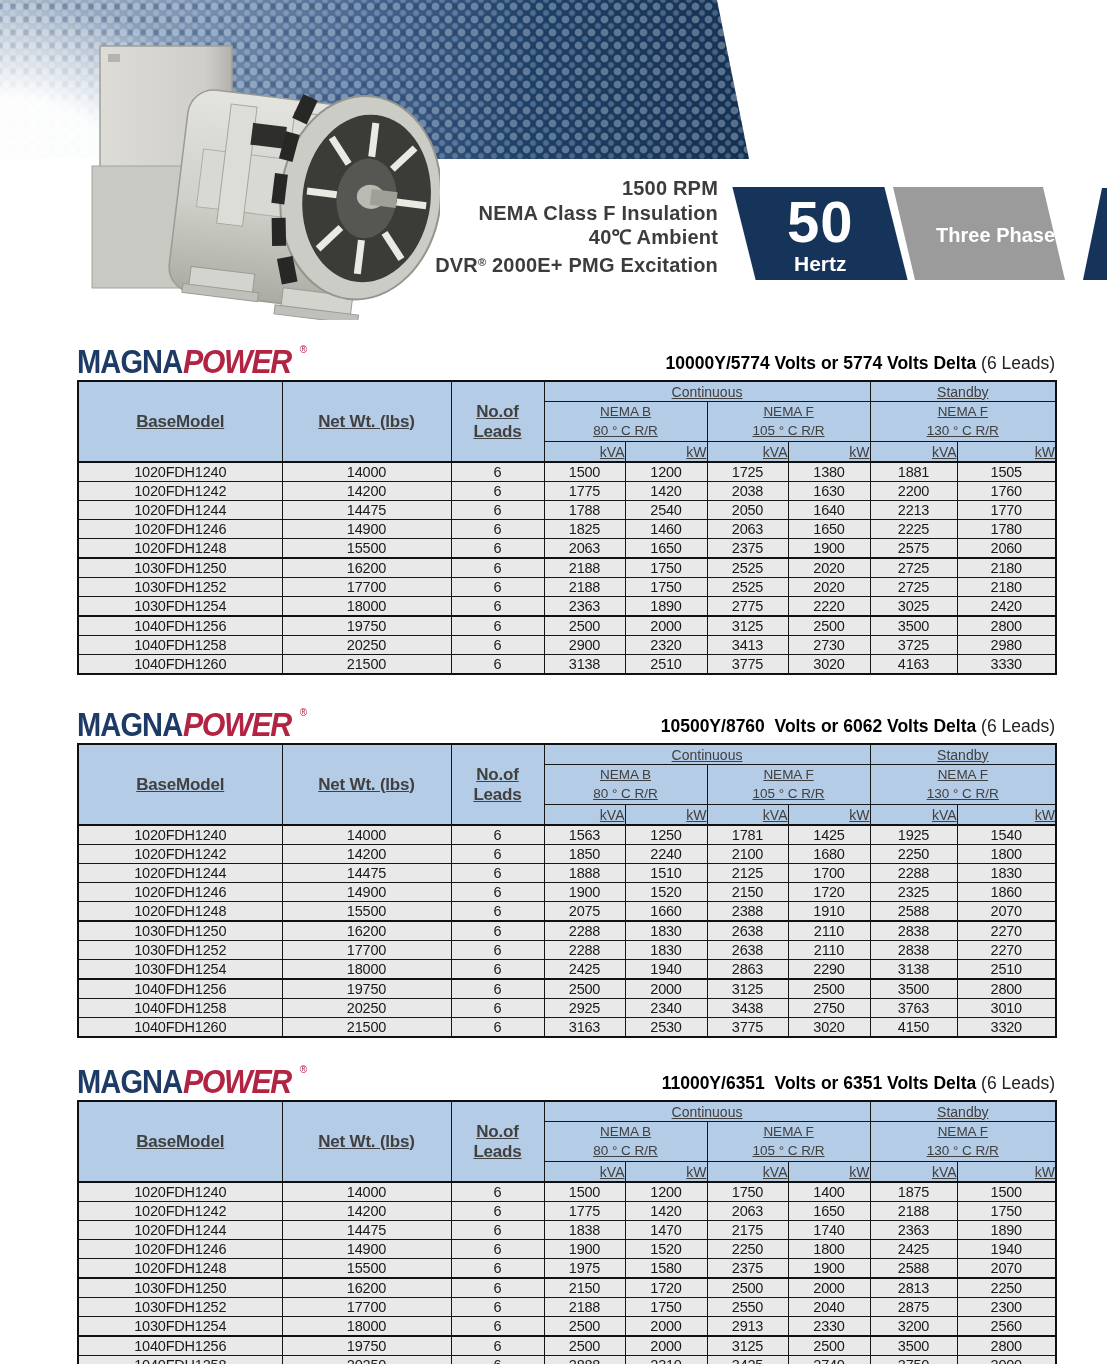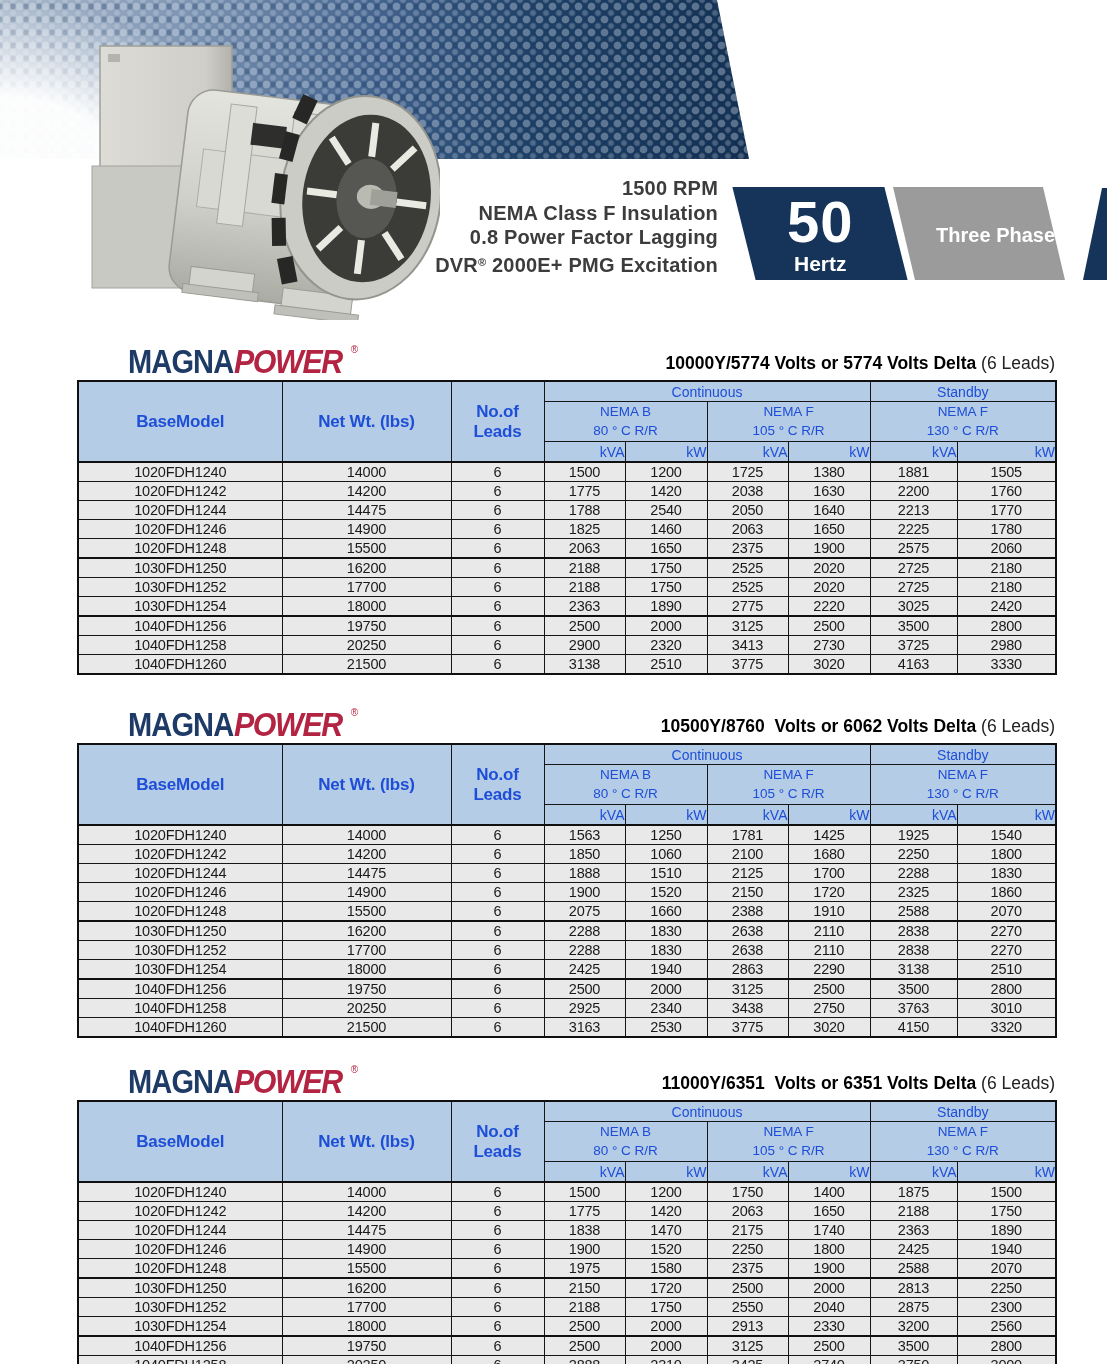--- a/index.html
+++ b/index.html
@@ -43,33 +43,33 @@
   .badge-info .l1,.badge-info .l2{font-size:20px;margin-bottom:7px;}
   .badge-info .l2{padding-left:8px;}
   .badge-info .l3{font-size:18px;padding-left:12px;margin-bottom:0;}
   .wedge{position:absolute;left:1063px;top:188px;width:44px;height:92px;
     clip-path:polygon(39px 0,44px 0,44px 92px,20px 92px);}
 
   
   .sec{margin-left:77px;width:978px;}
   .logo-row{display:flex;justify-content:space-between;align-items:flex-end;height:44px;}
   .m1{margin-top:12px;} .m2{margin-top:22px;} .m3{margin-top:16px;}
-  .logo{margin-left:51px;white-space:nowrap;line-height:1;}
+  .logo{white-space:nowrap;line-height:1;}
   .logo .magna{font-size:33px;font-weight:600;letter-spacing:-1px;display:inline-block;transform:scaleX(.88);transform-origin:left bottom;}
   .logo .power{font-size:33px;font-weight:800;font-style:italic;letter-spacing:-1.5px;display:inline-block;margin-left:-14px;transform:scaleX(.92);transform-origin:left bottom;}
   .logo .reg{font-size:10px;vertical-align:20px;font-style:normal;}
   .ttl{font-size:17.5px;padding-bottom:4px;white-space:pre;}
   .ttl .b{font-weight:bold;color:#000;margin-top:28px;}
   .ttl .l{font-weight:normal;color:#222;text-align:center;}
 
   
   table{border-collapse:collapse;table-layout:fixed;width:978px;margin-top:2px;
         border:2.5px solid #101010;}
   th,td{border:1px solid #161616;padding:0;text-align:center;overflow:hidden;}
-  thead th{background:#b5cce6;font-weight:normal;color:#1d4ed8;}
+  thead th{background:#b5cce6;font-weight:normal;color:#404040;text-decoration:underline;}
   thead{border-bottom:2px solid #101010;}
   .h-big{font-size:17px;font-weight:600;letter-spacing:-.2px;}
   .h-duty{font-size:14px;height:19px;}
   .h-nema{font-size:13.5px;line-height:1.35;height:39px;}
   .h-unit{font-size:14px;height:19px;text-align:right;}
   tbody td{background:#e9e9e9;font-size:14.5px;height:18px;color:#1a1a1a;letter-spacing:-.2px;}
   tr.group-start td{border-top:2.5px solid #101010;}
 </style>
 </head>
 <body>
@@ -131,21 +131,21 @@
         <rect x="224" y="146" width="13" height="30"></rect>
         <rect x="228" y="190" width="14" height="28" transform="rotate(-8 235 204)"></rect>
         <rect x="240" y="228" width="16" height="26" transform="rotate(-18 248 241)"></rect>
       </g>
     </g>
   </svg>
 
   <div class="specs">
     <div>1500 RPM</div>
     <div>NEMA Class F Insulation</div>
-    <div>0.8 Power Factor Lagging</div>
+    <div>40℃ Ambient</div>
     <div><span>DVR</span><sup>®</sup><span> 2000E+ PMG Excitation</span></div>
   </div>
 
   <div class="badge-hz" style="background:#16345a">
     <div class="inner">
       <div class="num">50</div>
       <div class="unit">Hertz</div>
     </div>
   </div>
 
@@ -374,21 +374,21 @@
           <td>1781</td>
           <td>1425</td>
           <td>1925</td>
           <td>1540</td>
         </tr>
         <tr>
           <td>1020FDH1242</td>
           <td>14200</td>
           <td>6</td>
           <td>1850</td>
-          <td>1060</td>
+          <td>2240</td>
           <td>2100</td>
           <td>1680</td>
           <td>2250</td>
           <td>1800</td>
         </tr>
         <tr>
           <td>1020FDH1244</td>
           <td>14475</td>
           <td>6</td>
           <td>1888</td>

